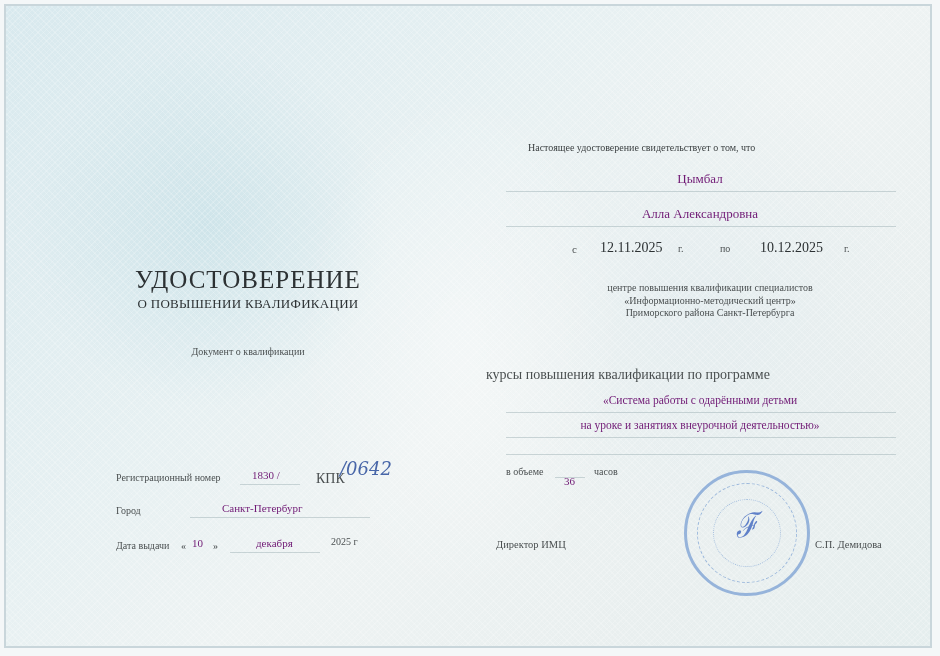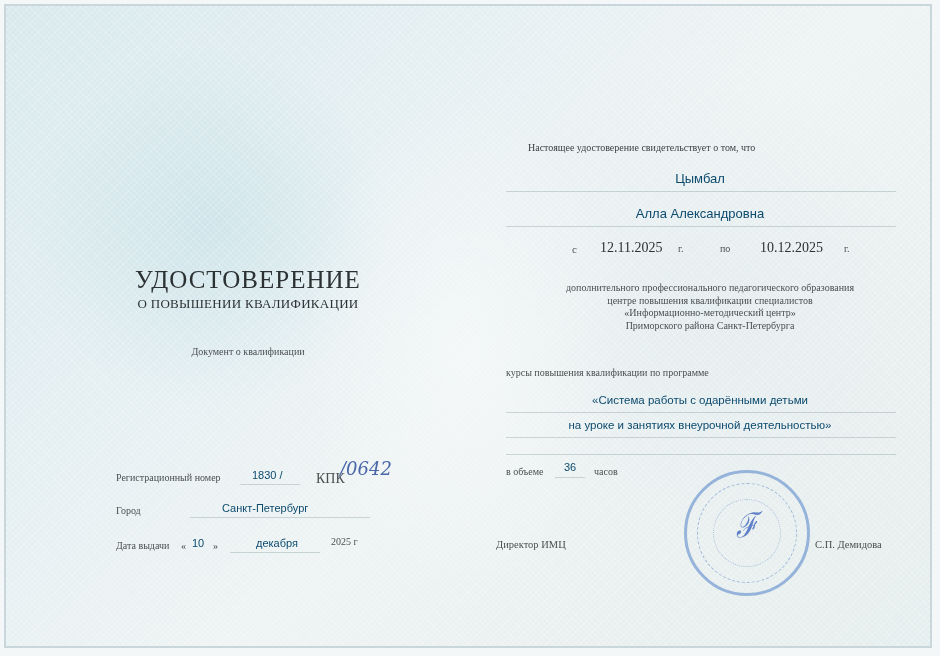--- a/index.html
+++ b/index.html
@@ -20,36 +20,36 @@
       repeating-linear-gradient(-45deg, rgba(255,255,255,0.18) 0 1px, transparent 1px 4px);
     pointer-events: none;
   }
   .sheet::after {
     content: ""; position: absolute; left: 290px; top: 80px; width: 330px; height: 520px;
     background: radial-gradient(ellipse at center, rgba(255,255,255,0.35), rgba(255,255,255,0) 70%);
     pointer-events: none;
   }
   .abs { position: absolute; }
   .serif { font-family: "Liberation Serif", serif; color: #3a3f40; }
-  .sans { font-family: Liberation Sans, sans-serif; color: #0c4a6e; }
+  .sans { font-family: Liberation Serif, serif; color: #701a75; }
   .line { position: absolute; height: 1px; background: rgba(150,170,175,0.45); }
 
   .title { left: 100px; top: 266px; width: 296px; text-align: center; font-size: 25px; letter-spacing: 1px; color: #2c3133; }
   .subtitle { left: 100px; top: 296px; width: 296px; text-align: center; font-size: 13px; letter-spacing: 0.3px; color: #2c3133; }
   .doc-kind { left: 100px; top: 346px; width: 296px; text-align: center; font-size: 10px; color: #4a4f50; }
 
   .small { font-size: 10px; color: #4a4f50; }
   .fill { font-size: 11px; }
   .handwrite { font-family: "DejaVu Serif", serif; font-style: italic; color: #4866a8; font-size: 18px; }
 
   .intro { left: 508px; top: 142px; font-size: 10px; margin-left: 20px; }
   .surname { left: 500px; top: 171px; width: 400px; text-align: center; font-size: 13px; }
   .given { left: 500px; top: 206px; width: 400px; text-align: center; font-size: 13px; }
   .institution { left: 500px; top: 282px; width: 420px; text-align: center; font-size: 10px; line-height: 12.5px; color: #4a4f50; }
-  .course-intro { left: 506px; top: 367px; font-size: 10px; color: #4a4f50; }
+  .course-intro { left: 486px; top: 367px; font-size: 14px; color: #4a4f50; }
   .program1 { left: 500px; top: 394px; width: 400px; text-align: center; font-size: 11.5px; }
   .program2 { left: 500px; top: 419px; width: 400px; text-align: center; font-size: 11.5px; }
 
   .stamp {
     left: 684px; top: 470px; width: 126px; height: 126px; border-radius: 50%;
     border: 3px solid rgba(80,130,200,0.55);
     box-sizing: border-box;
   }
   .stamp::before {
     content: ""; position: absolute; inset: 10px; border-radius: 50%;
@@ -95,34 +95,33 @@
 <div class="line" style="left:506px;top:226px;width:390px;"></div>
 
 <div class="abs serif" style="left:572px;top:243px;font-size:11px;color:#4a4f50;">с</div>
 <div class="abs serif" style="left:600px;top:240px;font-size:14px;color:#2c3133;">12.11.2025</div>
 <div class="abs serif" style="left:678px;top:243px;font-size:10px;color:#4a4f50;">г.</div>
 <div class="abs serif" style="left:720px;top:243px;font-size:10px;color:#4a4f50;">по</div>
 <div class="abs serif" style="left:760px;top:240px;font-size:14px;color:#2c3133;">10.12.2025</div>
 <div class="abs serif" style="left:844px;top:243px;font-size:10px;color:#4a4f50;">г.</div>
 
 <div class="abs serif institution">
-  <div>дополнительного профессионального педагогического образования</div>
   <div>центре повышения квалификации специалистов</div>
   <div>«Информационно-методический центр»</div>
   <div>Приморского района Санкт-Петербурга</div>
 </div>
 
 <div class="abs serif course-intro">курсы повышения квалификации по программе</div>
 <div class="abs sans program1">«Система работы с одарёнными детьми</div>
 <div class="line" style="left:506px;top:412px;width:390px;"></div>
 <div class="abs sans program2">на уроке и занятиях внеурочной деятельностью»</div>
 <div class="line" style="left:506px;top:437px;width:390px;"></div>
 <div class="line" style="left:506px;top:454px;width:390px;"></div>
 
 <div class="abs serif small" style="left:506px;top:466px;">в объеме</div>
-<div class="abs sans fill" style="left:564px;top:461px;text-align:center;">36</div>
+<div class="abs sans fill" style="left:564px;top:475px;text-align:center;">36</div>
 <div class="line" style="left:555px;top:477px;width:30px;"></div>
 <div class="abs serif small" style="left:594px;top:466px;">часов</div>
 
 <div class="abs serif small" style="left:496px;top:539px;font-size:10.5px;">Директор ИМЦ</div>
 <div class="abs stamp"></div>
 <div class="abs signature">ℱ</div>
 <div class="abs serif small" style="left:815px;top:539px;font-size:10.5px;">С.П. Демидова</div>
 
 </body></html>

